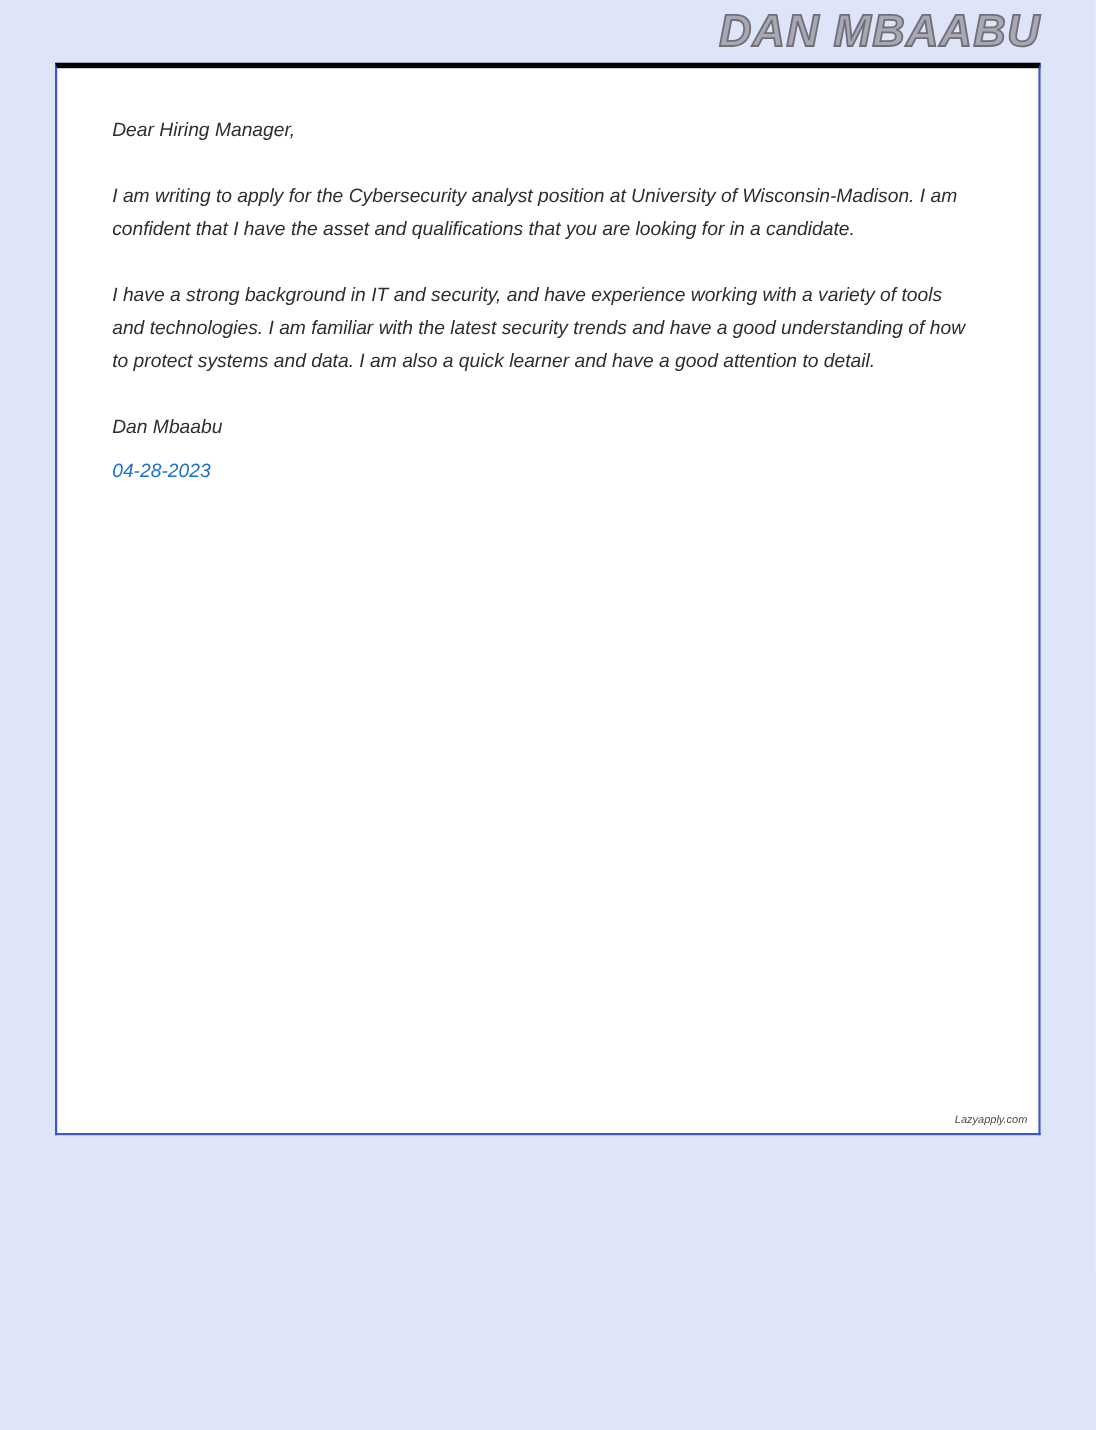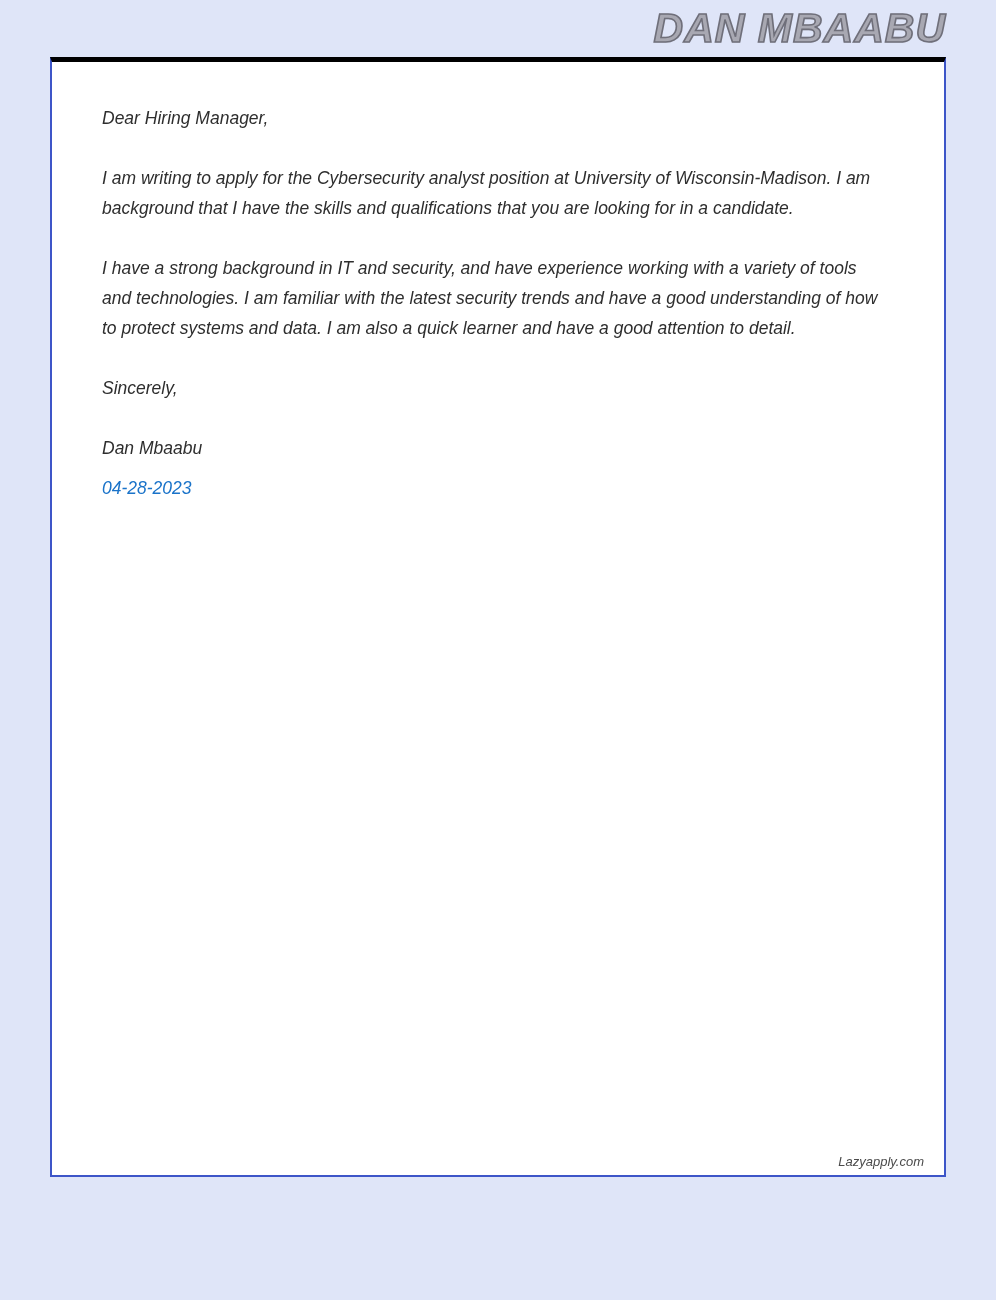--- a/index.html
+++ b/index.html
@@ -39,21 +39,21 @@
     text-shadow:0 0 1px var(--header-outline);
     font-family:"Liberation Sans", sans-serif;
     line-height:1.1;
     user-select:none;
   }
   .page{
     position:absolute;
     left:50px;
     top:57px;
     width:896px;
-    height:1120px;
+    height:975px;
     background:var(--page-background);
     border:2px solid var(--page-border);
     border-top:5px solid var(--top-rule);
   }
   .letter-body{
     position:absolute;
     left:50px;
     right:56px;
     top:41px;
     color:var(--body-text);
@@ -66,46 +66,45 @@
   p.signature-name{
     margin-bottom:10px;
   }
   p.date{
     color:var(--date-link);
     cursor:pointer;
     margin-bottom:0;
   }
   .page-footer{
     position:absolute;
-    right:20px;
+    right:10px;
     bottom:6px;
-    font-size:13px;
+    font-size:10px;
     color:var(--footer-text);
   }
 </style>
 </head>
 <body>
 
 <div class="canvas">
 
   <div class="header-name">DAN MBAABU</div>
 
   <div class="page">
 
     <div class="letter-body">
 
       <p>Dear Hiring Manager,</p>
 
-      <p>I am writing to apply for the Cybersecurity analyst position at University of Wisconsin-Madison. I am background that I have the skills and qualifications that you are looking for in a candidate.</p>
+      <p>I am writing to apply for the Cybersecurity analyst position at University of Wisconsin-Madison. I am confident that I have the asset and qualifications that you are looking for in a candidate.</p>
 
       <p>I have a strong background in IT and security, and have experience working with a variety of tools and technologies. I am familiar with the latest security trends and have a good understanding of how to protect systems and data. I am also a quick learner and have a good attention to detail.</p>
 
 
 
-      <p>Sincerely,</p>
 
       <p class="signature-name">Dan Mbaabu</p>
 
       <p class="date">04-28-2023</p>
 
     </div>
 
     <div class="page-footer">Lazyapply.com</div>
 
   </div>

